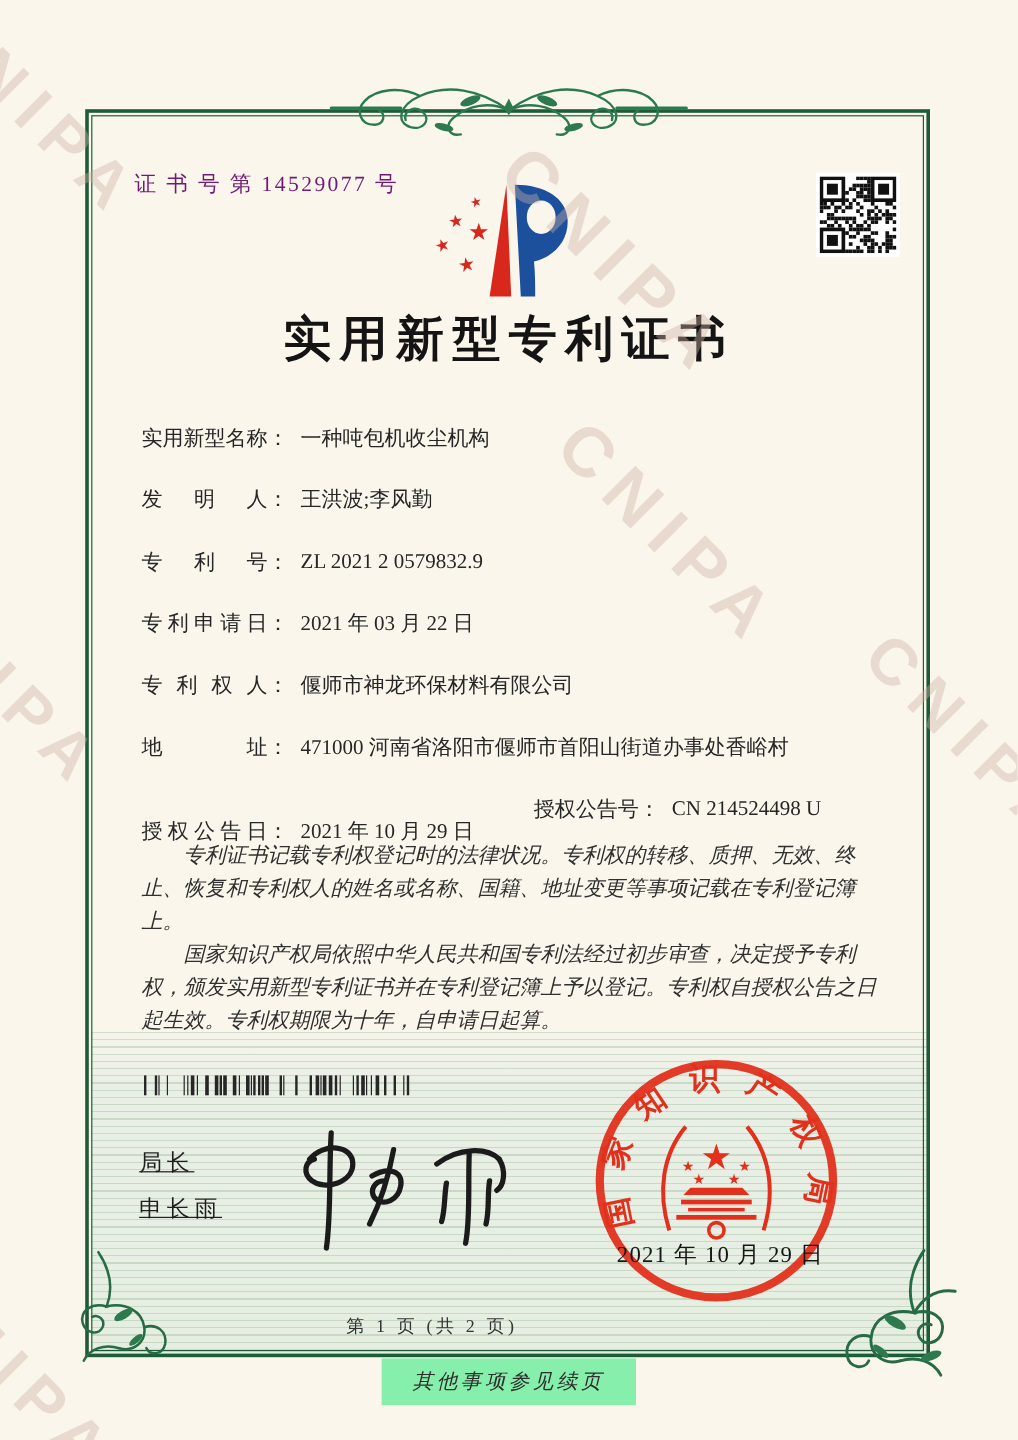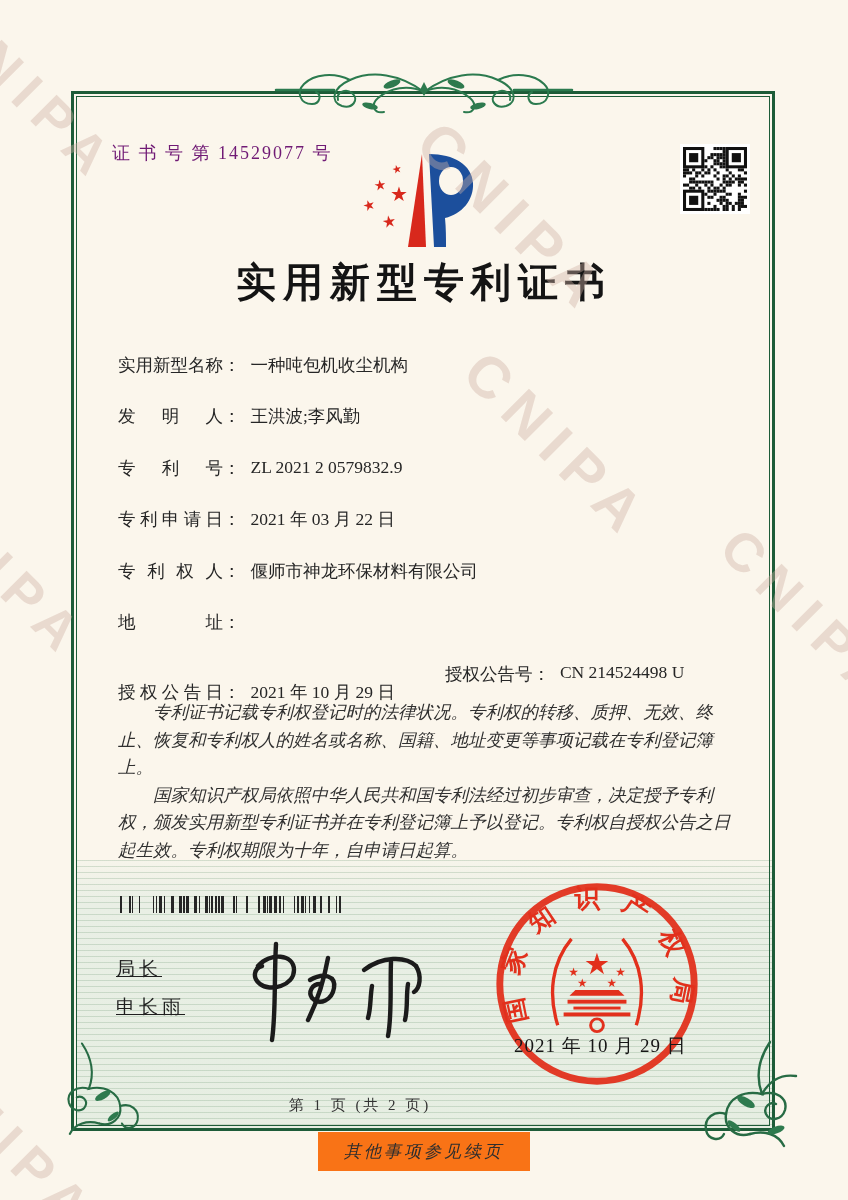--- a/index.html
+++ b/index.html
@@ -16,30 +16,30 @@
           linear-gradient(180deg, rgba(233,240,230,0.25) 0, #e9efe5 45px, #e6eee2 100%);}
   
   .cert-no{left:112px;top:141px;font-size:18px;letter-spacing:2px;color:#701a75;}
   .title{left:0;top:255px;width:848px;text-align:center;font-size:40px;font-weight:bold;
          letter-spacing:7px;color:#141414;}
   .fields{left:118px;top:339px;width:620px;}
   .field-row{height:51.5px;display:flex;align-items:center;font-size:17.5px;}
   .flabel-in{display:inline-block;width:105px;text-align:justify;text-align-last:justify;}
   .fvalue{margin-left:10px;white-space:nowrap;}
   .grant-pair{display:flex;align-items:flex-end;margin-top:36px;}
-  .grant2{margin-left:50px;display:flex;align-items:flex-start;}
+  .grant2{margin-left:50px;display:flex;align-items:center;}
   .paras{left:118px;top:699px;width:616px;font-size:17.5px;line-height:27.5px;color:#303030;
          font-style:italic;}
   .paras p{margin:0;text-indent:2em;}
   
   .signer{left:116px;font-size:19px;color:#1f1f1f;letter-spacing:4px;text-decoration:underline;}
   
   .page-info{left:0;top:1096px;width:720px;text-align:center;font-size:15px;letter-spacing:3px;color:#333;}
   .note-box{left:0;top:1132px;width:848px;text-align:center;}
-  .note-inner{display:inline-block;background:#f97316;padding:8px 26px;font-size:17px;
+  .note-inner{display:inline-block;background:#86efac;padding:8px 26px;font-size:17px;
               letter-spacing:3px;color:#2e2e2e;font-style:italic;}
   
   .wm{position:absolute;font-family:"Liberation Sans","DejaVu Sans",sans-serif;font-weight:bold;
       font-size:54px;letter-spacing:12px;color:rgba(207,177,165,0.40);transform:rotate(45deg);
       transform-origin:left top;white-space:nowrap;pointer-events:none;z-index:6;}
   
   .star{position:absolute;color:#d8281c;line-height:1;z-index:2;}
   
   .seal-date{left:514px;top:1033px;width:180px;font-size:19px;letter-spacing:1px;color:#161616;
              z-index:5;white-space:nowrap;}
@@ -292,20 +292,21 @@
   <div class="field-row">
     <span><span class="flabel-in">专利申请日</span><span>：</span></span>
     <span class="fvalue">2021 年 03 月 22 日</span>
   </div>
   <div class="field-row">
     <span><span class="flabel-in">专利权人</span><span>：</span></span>
     <span class="fvalue">偃师市神龙环保材料有限公司</span>
   </div>
   <div class="field-row">
     <span><span class="flabel-in">地址</span><span>：</span></span>
+    <span class="fvalue">471000 河南省洛阳市偃师市首阳山街道办事处香峪村</span>
   </div>
   <div class="field-row">
     <span class="grant-pair">
       <span><span class="flabel-in">授权公告日</span><span>：</span></span>
       <span class="fvalue">2021 年 10 月 29 日</span>
     </span>
     <span class="grant2">
       <span>授权公告号</span>
         <span>：</span>
       <span class="fvalue">CN 214524498 U</span>

